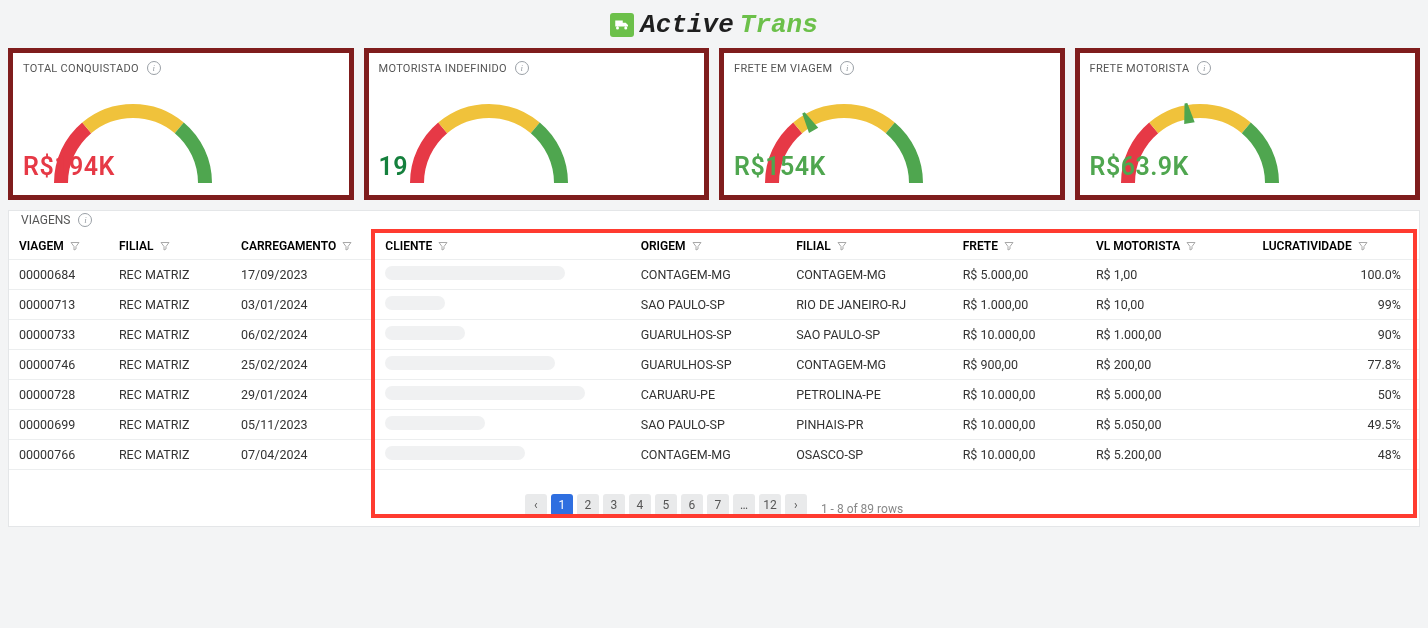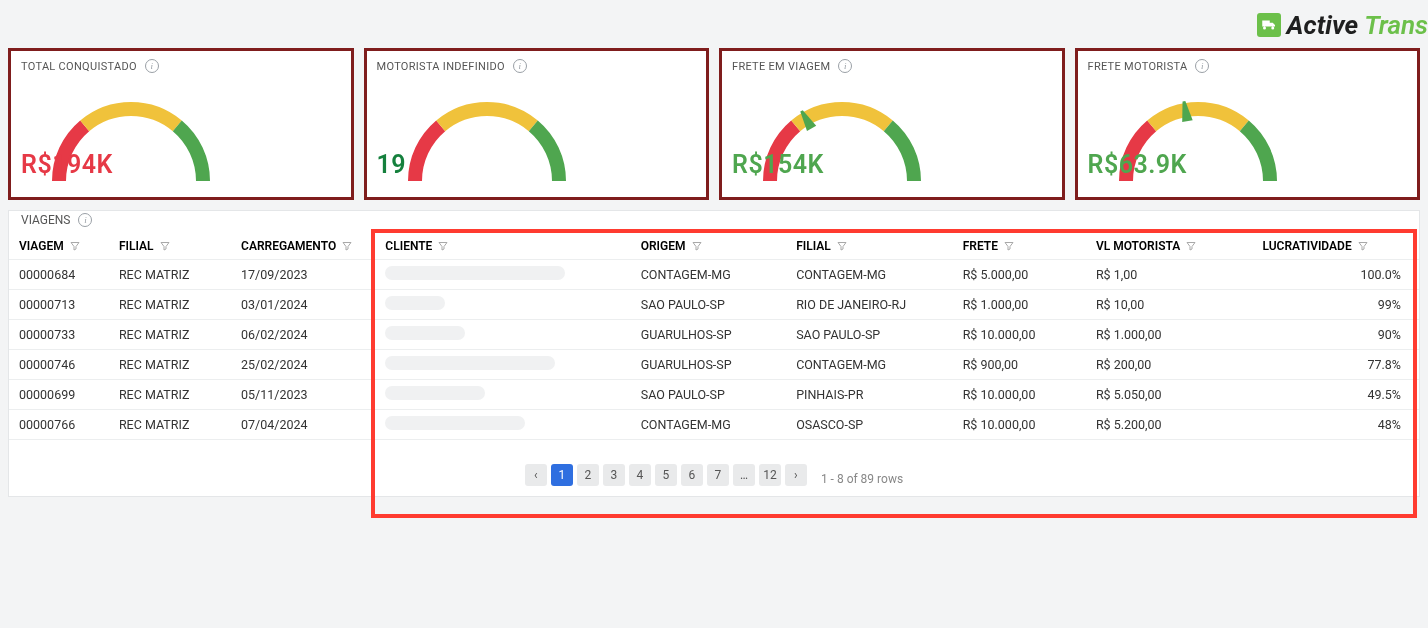--- a/index.html
+++ b/index.html
@@ -5,22 +5,23 @@
   * { box-sizing: border-box; margin: 0; padding: 0; }
   body {
     font-family: -apple-system, BlinkMacSystemFont, "Segoe UI", Roboto, Arial, sans-serif;
     background: #f3f4f5;
     width: 1428px;
     height: 628px;
     overflow: hidden;
     color: #333;
   }
   .header {
-    text-align: right;
+    text-align: center;
     padding: 10px 0 8px;
+    font-family: Liberation Mono, monospace;
   }
   .brand {
     display: inline-flex;
     align-items: center;
     gap: 6px;
     font-size: 26px;
     font-weight: 700;
   }
   .brand-icon {
     width: 24px; height: 24px;
@@ -32,21 +33,21 @@
   .brand .active { color: #1f1f1f; font-style: italic; }
   .brand .trans { color: #6cc04a; font-style: italic; font-weight: 600; }
 
   .kpi-row {
     display: flex;
     gap: 10px;
     padding: 0 8px;
   }
   .kpi-card {
     background: #fff;
-    border: 3px solid #7f1d1d;
+    border: 5px solid #7f1d1d;
     flex: 1;
     padding: 8px 10px 4px;
     height: 152px;
     position: relative;
     overflow: hidden;
   }
   .kpi-title-row {
     display: flex;
     align-items: center;
     gap: 8px;
@@ -351,20 +352,31 @@
           <tr>
     <td class="col-viagem">00000746</td>
     <td class="col-filial">REC MATRIZ</td>
     <td class="col-carreg">25/02/2024</td>
     <td class="col-cliente"><span class="redacted" style="width:170px"></span></td>
     <td class="col-origem">GUARULHOS-SP</td>
     <td class="col-destino">CONTAGEM-MG</td>
     <td class="col-frete">R$ 900,00</td>
     <td class="col-vl">R$ 200,00</td>
     <td class="col-lucr">77.8%</td>
+          </tr>
+          <tr>
+    <td class="col-viagem">00000728</td>
+    <td class="col-filial">REC MATRIZ</td>
+    <td class="col-carreg">29/01/2024</td>
+    <td class="col-cliente"><span class="redacted" style="width:200px"></span></td>
+    <td class="col-origem">CARUARU-PE</td>
+    <td class="col-destino">PETROLINA-PE</td>
+    <td class="col-frete">R$ 10.000,00</td>
+    <td class="col-vl">R$ 5.000,00</td>
+    <td class="col-lucr">50%</td>
           </tr>
           <tr>
     <td class="col-viagem">00000699</td>
     <td class="col-filial">REC MATRIZ</td>
     <td class="col-carreg">05/11/2023</td>
     <td class="col-cliente"><span class="redacted" style="width:100px"></span></td>
     <td class="col-origem">SAO PAULO-SP</td>
     <td class="col-destino">PINHAIS-PR</td>
     <td class="col-frete">R$ 10.000,00</td>
     <td class="col-vl">R$ 5.050,00</td>

